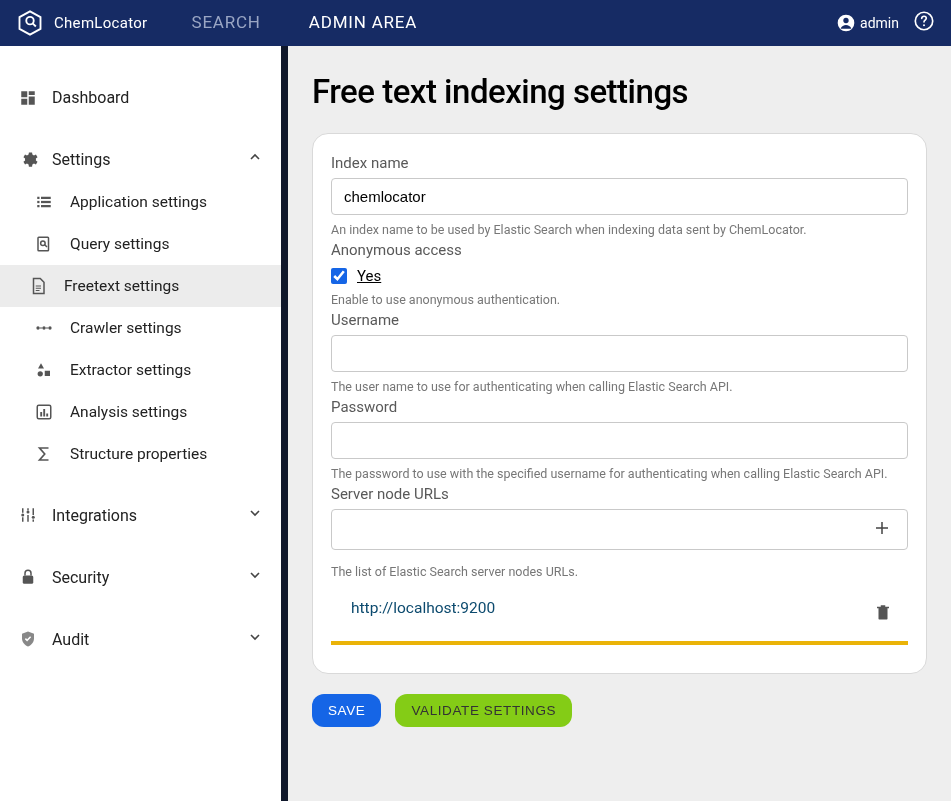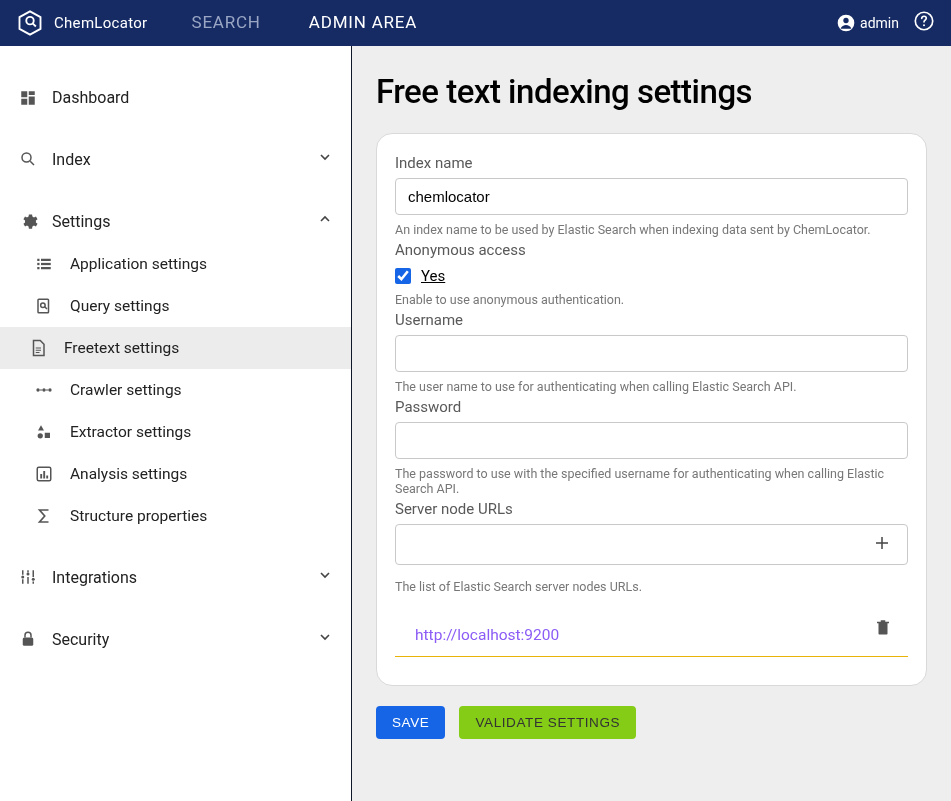--- a/index.html
+++ b/index.html
@@ -43,22 +43,22 @@
       border-bottom: 3px solid #5a9cff;
       text-align: right;
     }
     .header-spacer { flex: 1; }
     .header-right { display: flex; align-items: center; gap: 14px; }
     .user-chip { display: flex; align-items: center; gap: 4px; font-size: 14px; cursor: pointer; }
     .help-icon { cursor: pointer; }
 
     .body-wrap { display: flex; height: calc(801px - 46px); }
     .sidebar {
-      width: 352px;
-      border-right: 1px solid #0f172a;
+      width: 288px;
+      border-right: 7px solid #0f172a;
       background: #fff;
       padding-top: 30px;
       overflow-y: auto;
     }
     .sb-item {
       display: flex;
       align-items: center;
       gap: 14px;
       padding: 12px 18px;
       font-size: 16px;
@@ -145,33 +145,33 @@
       font-size: 15px;
       outline: none;
     }
     .plus-btn {
       cursor: pointer;
       color: #444;
       padding: 4px 8px;
     }
     .url-row {
       display: flex;
-      align-items: flex-end;
+      align-items: flex-start;
       padding: 12px 8px 12px 20px;
       font-size: 15.5px;
-      color: #8b5cf6;
-      border-bottom: 1px solid #eab308;
+      color: #0c4a6e;
+      border-bottom: 4px solid #eab308;
       margin-top: 8px;
     }
     .trash-btn { margin-left: auto; cursor: pointer; color: #555; padding: 4px 8px; }
 
     .btn-row { display: flex; gap: 14px; margin-top: 20px; }
     .btn {
       border: none;
-      border-radius: 4px;
+      border-radius: 12px;
       padding: 9px 16px;
       font-size: 13.5px;
       letter-spacing: 0.6px;
       cursor: pointer;
     }
     .btn.primary { background: #1565e6; color: #fff; }
     .btn.secondary { background: #84cc16; color: #333; text-align: right; }
   </style>
 </head>
 <body>
@@ -218,34 +218,20 @@
         <svg width="18" height="18" viewBox="0 0 24 24" fill="#555">
             <rect x="3" y="3" width="8" height="8"></rect>
             <rect x="13" y="3" width="8" height="5"></rect>
             <rect x="13" y="10" width="8" height="11"></rect>
             <rect x="3" y="13" width="8" height="8"></rect>
           </svg>
       </span>
       <span>Dashboard</span>
     </div>
 
-    <div class="sb-item section-top">
-      <span class="sb-icon">
-        <svg width="18" height="18" viewBox="0 0 24 24" fill="none" stroke="#555" stroke-width="2">
-            <circle cx="10" cy="10" r="6"></circle>
-            <path d="M15 15l5 5"></path>
-          </svg>
-      </span>
-      <span>Index</span>
-      <span class="chev">
-        <svg width="16" height="16" viewBox="0 0 24 24" fill="none" stroke="#444" stroke-width="2.4">
-            <path d="M6 9l6 6 6-6"></path>
-          </svg>
-      </span>
-    </div>
 
     <div class="sb-item section-top">
       <span class="sb-icon">
         <svg width="19" height="19" viewBox="0 0 24 24" fill="#555">
             <path d="M12 8a4 4 0 100 8 4 4 0 000-8zm9.4 4a7.6 7.6 0 00-.1-1.2l2.1-1.6-2-3.4-2.5 1a7.7 7.7 0 00-2-1.2l-.4-2.6h-4l-.4 2.6c-.7.3-1.4.7-2 1.2l-2.5-1-2 3.4 2.1 1.6c-.1.4-.1.8-.1 1.2s0 .8.1 1.2l-2.1 1.6 2 3.4 2.5-1c.6.5 1.3.9 2 1.2l.4 2.6h4l.4-2.6c.7-.3 1.4-.7 2-1.2l2.5 1 2-3.4-2.1-1.6c.1-.4.1-.8.1-1.2z"></path>
           </svg>
       </span>
       <span>Settings</span>
       <span class="chev">
         <svg width="16" height="16" viewBox="0 0 24 24" fill="none" stroke="#444" stroke-width="2.4">
@@ -358,20 +344,34 @@
           </svg>
       </span>
       <span>Security</span>
       <span class="chev">
         <svg width="16" height="16" viewBox="0 0 24 24" fill="none" stroke="#444" stroke-width="2.4">
             <path d="M6 9l6 6 6-6"></path>
           </svg>
       </span>
     </div>
 
+    <div class="sb-item section-top">
+      <span class="sb-icon">
+        <svg width="18" height="18" viewBox="0 0 24 24" fill="#888">
+            <path d="M12 2l8 3v6c0 5-3.4 9.4-8 11-4.6-1.6-8-6-8-11V5l8-3z"></path>
+            <path d="M8.5 11.5l2.3 2.3 4.7-4.7" stroke="#fff" stroke-width="2" fill="none"></path>
+          </svg>
+      </span>
+      <span>Audit</span>
+      <span class="chev">
+        <svg width="16" height="16" viewBox="0 0 24 24" fill="none" stroke="#444" stroke-width="2.4">
+            <path d="M6 9l6 6 6-6"></path>
+          </svg>
+      </span>
+    </div>
   </div>
 
   <div class="main">
     <h1 class="page-title">Free text indexing settings</h1>
 
     <div class="card">
       <div class="fld-label">Index name</div>
       <input class="fld-input" type="text" value="chemlocator" style="">
       <div class="fld-help">An index name to be used by Elastic Search when indexing data sent by ChemLocator.</div>
 

